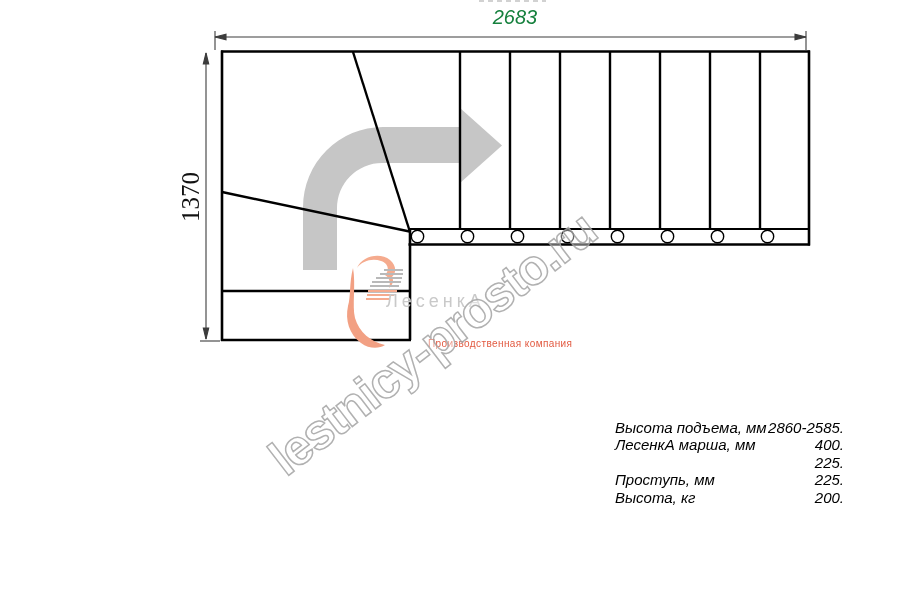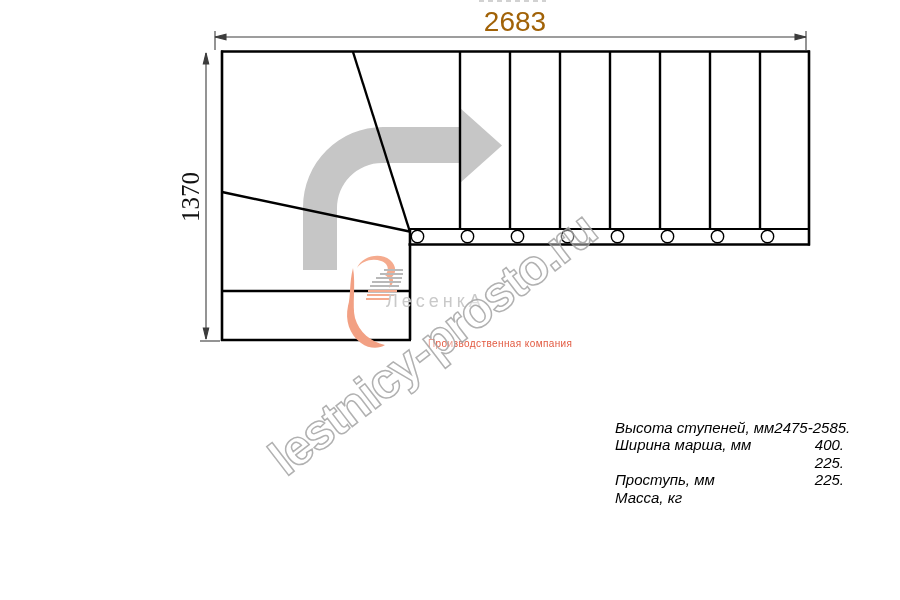--- a/index.html
+++ b/index.html
@@ -3,21 +3,21 @@
 <meta charset="utf-8">
 <style>
   html,body{margin:0;padding:0;background:#ffffff;}
   .canvas{position:relative;width:900px;height:600px;background:#ffffff;overflow:hidden;
           font-family:"Liberation Sans",sans-serif;}
   .abs{position:absolute;}
   svg{display:block;}
 
   
   .dim-top{left:430px;top:6px;width:170px;text-align:center;
-           font-size:28px;color:#a16207;}
+           font-style:italic;font-size:20px;color:#15803d;}
   .dim-left{left:191px;top:197px;width:120px;margin-left:-60px;margin-top:-14px;
             text-align:center;transform:rotate(-90deg);
             font-family:"Liberation Serif",serif;font-size:25px;color:#111;}
 
   
   .logo-name{left:386px;top:291px;font-size:18px;color:#c9c9c9;letter-spacing:4px;
              font-weight:400;}
   .logo-sub{left:394px;top:338px;font-size:10px;color:#e25a41;letter-spacing:.4px;margin-left:34px;}
 
   
@@ -119,33 +119,34 @@
   <div class="abs logo-name">ЛесенкА</div>
   <div class="abs logo-sub">Производственная компания</div>
 
   <div class="abs dim-top">2683</div>
   <div class="abs dim-left">1370</div>
 
   <div class="abs watermark">lestnicy-prosto.ru</div>
 
   <div class="abs specs">
     <div class="spec-row">
-      <span class="spec-label">Высота ступеней, мм</span>
-      <span class="spec-value">2475-2585.</span>
+      <span class="spec-label">Высота подъема, мм</span>
+      <span class="spec-value">2860-2585.</span>
     </div>
     <div class="spec-row">
-      <span class="spec-label">Ширина марша, мм</span>
+      <span class="spec-label">ЛесенкА марша, мм</span>
       <span class="spec-value">400.</span>
     </div>
     <div class="spec-row">
       <span class="spec-value">225.</span>
     </div>
     <div class="spec-row">
       <span class="spec-label">Проступь, мм</span>
       <span class="spec-value">225.</span>
     </div>
     <div class="spec-row">
-      <span class="spec-label">Масса, кг</span>
+      <span class="spec-label">Высота, кг</span>
+      <span class="spec-value">200.</span>
     </div>
   </div>
 
   <div class="abs top-artifact"></div>
 </div>
 
 </body></html>

